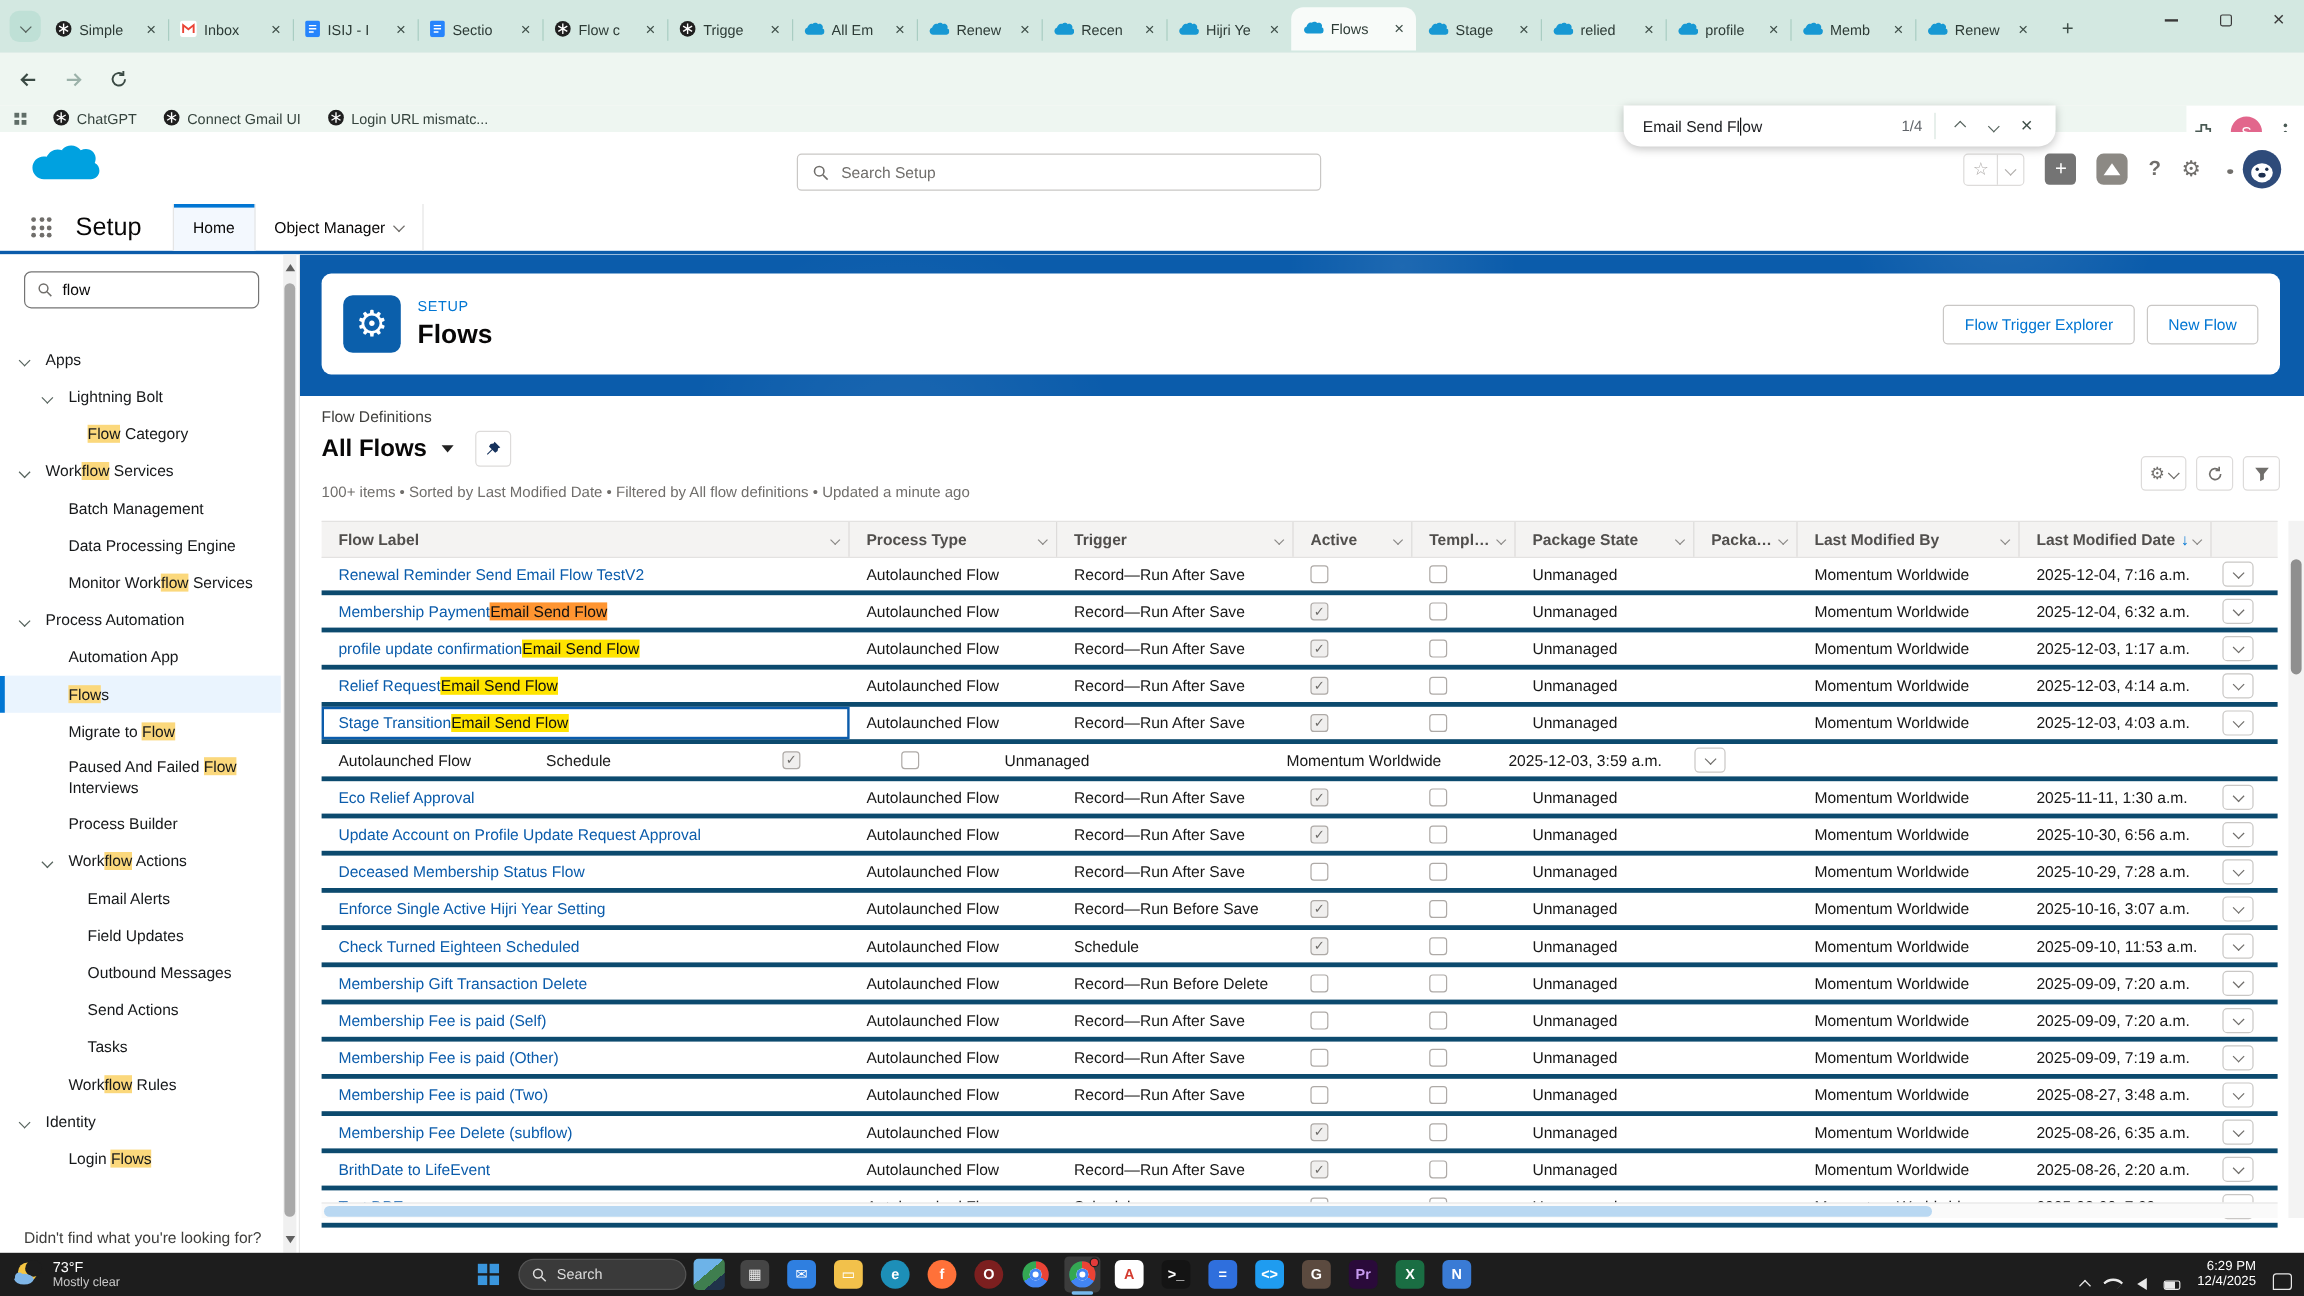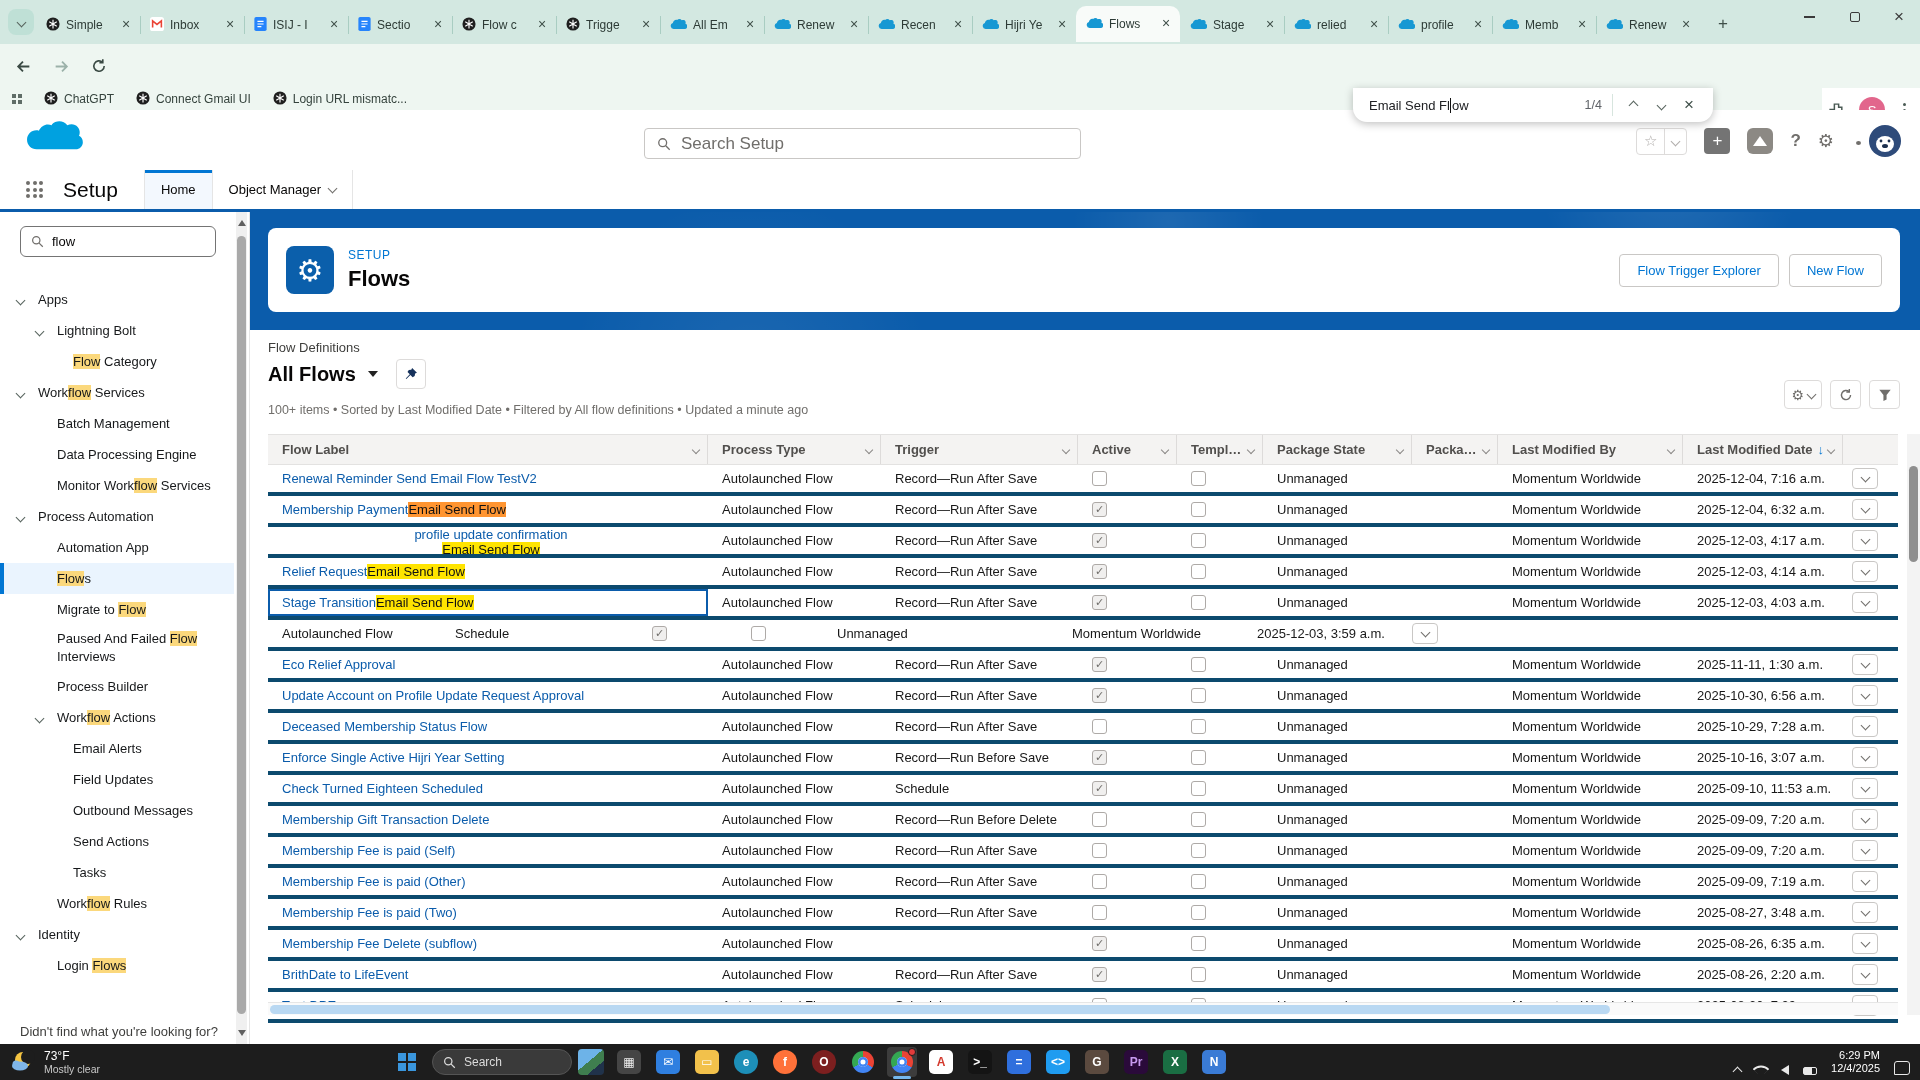--- a/index.html
+++ b/index.html
@@ -44,21 +44,21 @@
   .find-count { margin-left:auto; font-size:12.5px; color:#5f6368; padding-right:10px; }
   .find-sep { width:1px; height:22px; background:#d7e5de; margin-right:6px; }
   .find-btn { width:28px; height:28px; display:flex; align-items:center; justify-content:center; }
   .chev { width:7px; height:7px; border-right:1.6px solid #56635d; border-bottom:1.6px solid #56635d; transform:rotate(45deg); display:inline-block; }
   .chev.up { transform:rotate(-135deg); }
   .find-x { font-size:17px; color:#3f4f49; }
 
   
   .sf-header { position:absolute; left:0; top:110px; width:1920px; height:60px; background:#fff; }
   .sf-logo { position:absolute; left:26px; top:8px; }
-  .sf-search { position:absolute; left:644px; top:18px; width:437px; height:31px; border:1px solid #c9c7c5; border-radius:4px; display:flex; align-items:center; gap:10px; padding:12px 12px; color:#706e6b; font-size:17px; background:#fff; }
+  .sf-search { position:absolute; left:664px; top:18px; width:437px; height:31px; border:1px solid #c9c7c5; border-radius:4px; display:flex; align-items:center; gap:10px; padding:12px 12px; color:#706e6b; font-size:13px; background:#fff; }
   .sf-hicons { position:absolute; right:18px; top:14px; display:flex; align-items:center; gap:17px; }
   .fav-pill { display:flex; align-items:center; border:1px solid #dddbda; border-radius:4px; height:27px; }
   .fav-pill .seg { padding:0 7px; display:flex; align-items:center; height:100%; }
   .fav-pill .seg + .seg { border-left:1px solid #dddbda; }
   .star-o { color:#b0adab; font-size:15px; }
   .gray-tile { width:26px; height:26px; border-radius:4px; background:#747474; color:#fff; display:flex; align-items:center; justify-content:center; font-size:17px; }
   .th-tile { width:26px; height:26px; border-radius:6px; background:#8c8984; position:relative; }
   .th-tile i { position:absolute; left:6px; top:8px; width:0; height:0; border-left:7px solid transparent; border-right:7px solid transparent; border-bottom:10px solid #fff; }
   .qmark { color:#706e6b; font-size:17px; font-weight:700; }
   .gear-g { color:#706e6b; font-size:18px; }
@@ -681,36 +681,36 @@
               <div class="td" style="width: 86px;"></div>
               <div class="td" style="width: 185px;">Momentum Worldwide</div>
               <div class="td" style="width: 160px;">2025-12-04, 6:32 a.m.</div>
               <div class="td" style="width: 44px; padding: 0px; justify-content: center;">
                 <span class="rowact">
                   <span class="chev" style="border-color:#706e6b;margin-top:-2px;"></span>
                 </span>
               </div>
             </div>
             <div class="trow">
-              <div class="td link" style="width: 440px; flex-direction: column;">
+              <div class="td link" style="width: 440px;">
                 <span>profile update confirmation </span>
                 <span class="mark-y">Email Send Flow</span>
               </div>
               <div class="td" style="width: 173px;">Autolaunched Flow</div>
               <div class="td" style="width: 197px;">Record—Run After Save</div>
               <div class="td" style="width: 99px;">
                 <span class="cb on">✓</span>
               </div>
               <div class="td" style="width: 86px;">
                 <span class="cb"></span>
               </div>
               <div class="td" style="width: 149px;">Unmanaged</div>
               <div class="td" style="width: 86px;"></div>
               <div class="td" style="width: 185px;">Momentum Worldwide</div>
-              <div class="td" style="width: 160px;">2025-12-03, 4:17 a.m.</div>
+              <div class="td" style="width: 160px;">2025-12-03, 1:17 a.m.</div>
               <div class="td" style="width: 44px; padding: 0px; justify-content: center;">
                 <span class="rowact">
                   <span class="chev" style="border-color:#706e6b;margin-top:-2px;"></span>
                 </span>
               </div>
             </div>
             <div class="trow">
               <div class="td link" style="width: 440px;">
                 <span>Relief Request </span>
                 <span class="mark-y">Email Send Flow</span>

